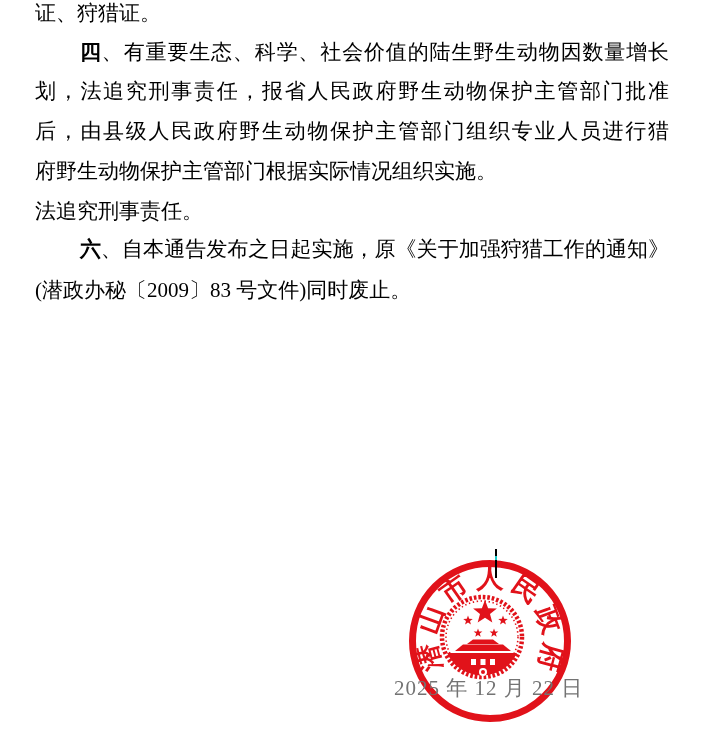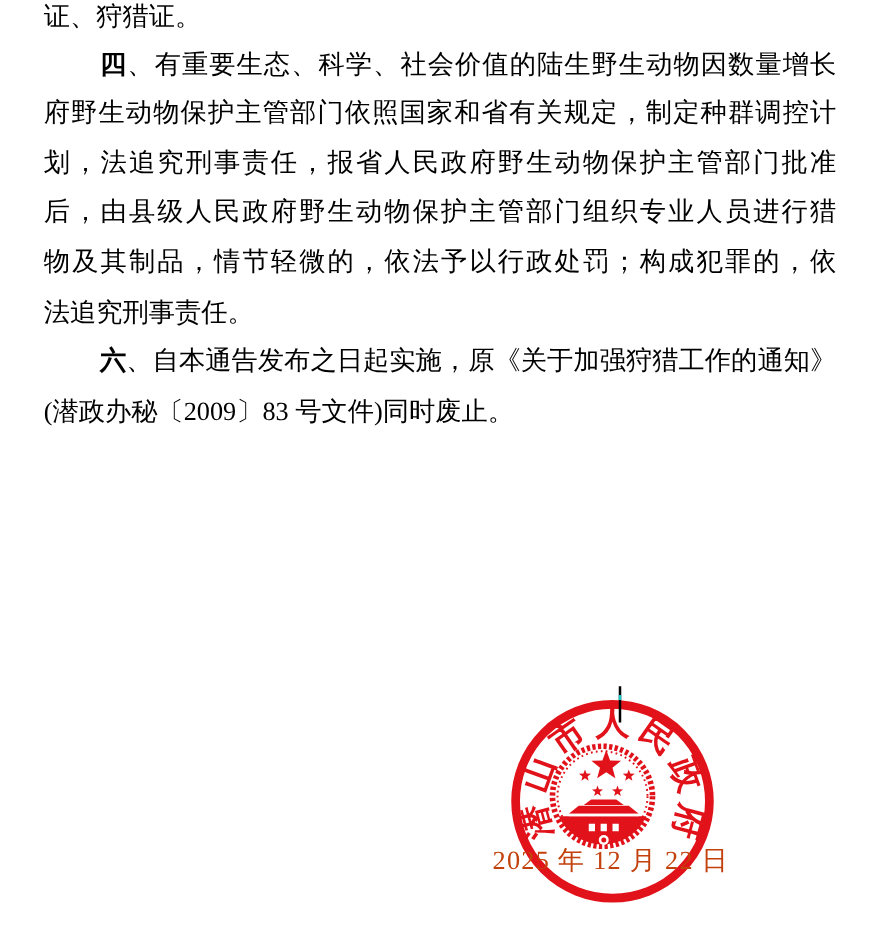--- a/index.html
+++ b/index.html
@@ -53,36 +53,35 @@
   .caret .caret-accent{
     position:absolute;
     left:0;top:7px;
     width:2px;height:4px;
   }
   .dateline{
     position:absolute;
     left:394px;top:674px;
     font-size:21px;
     letter-spacing:1px;
-    color:#c2410c;
+    color:#737373;
     white-space:nowrap;
   }
 </style>
 </head>
 <body>
 
 <div class="page">
 
   <div class="textblock" id="textblock">
       <div class="line">证、狩猎证。</div>
       <div class="line justify indent"><span class="bold">四</span>、有重要生态、科学、社会价值的陆生野生动物因数量增长</div>
-      <div class="line justify">府野生动物保护主管部门依照国家和省有关规定，制定种群调控计</div>
       <div class="line justify">划，法追究刑事责任，报省人民政府野生动物保护主管部门批准</div>
       <div class="line justify">后，由县级人民政府野生动物保护主管部门组织专业人员进行猎</div>
-      <div class="line justify">物及其制品，情节轻微的，依法予以行政处罚；构成犯罪的，依</div>
+      <div class="line">府野生动物保护主管部门根据实际情况组织实施。</div>
       <div class="line">法追究刑事责任。</div>
       <div class="line justify indent"><span class="bold">六</span>、自本通告发布之日起实施，原《关于加强狩猎工作的通知》</div>
       <div class="line">(潜政办秘〔2009〕83 号文件)同时废止。</div>
     </div>
 
   <svg class="seal" id="seal-svg" viewBox="0 0 190 190" xmlns="http://www.w3.org/2000/svg">
 
     <circle id="seal-ring" cx="93" cy="94" r="77.5" fill="none" stroke-width="7" stroke="#e1121a"></circle>
 
     <g id="emblem">

